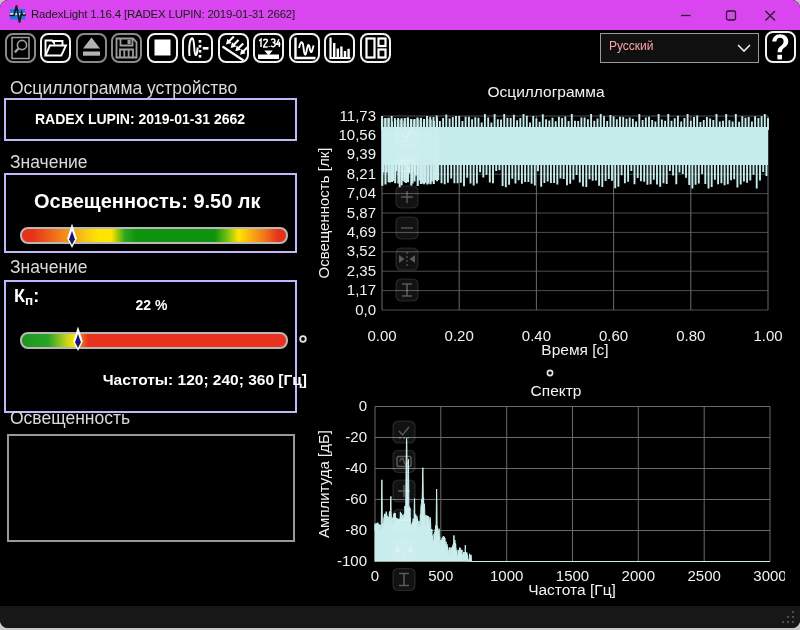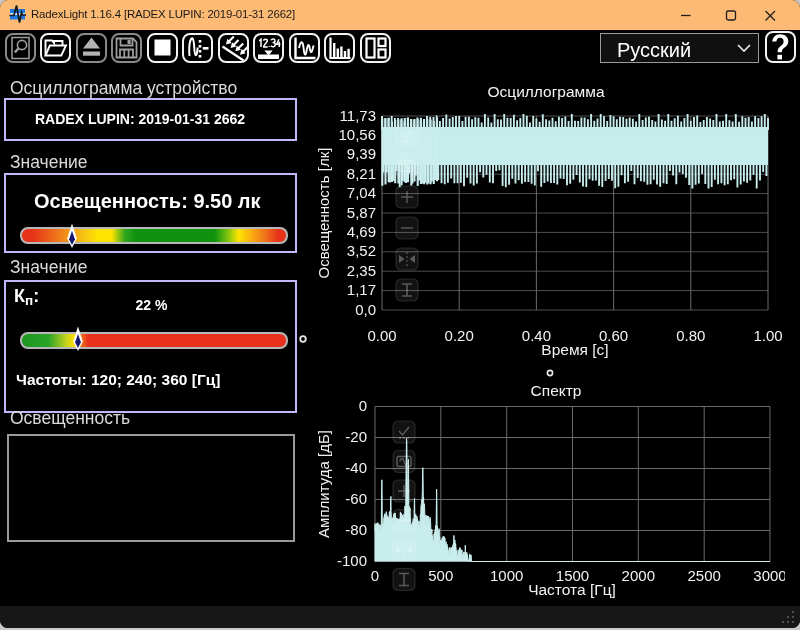--- a/index.html
+++ b/index.html
@@ -1,21 +1,21 @@
 <!DOCTYPE html>
 <html><head><meta charset="utf-8"><style>
 html,body{margin:0;padding:0;width:800px;height:630px;background:#c9c9c9;overflow:hidden}
 body{font-family:"Liberation Sans",sans-serif;position:relative}
 .win{position:absolute;left:0;top:0;width:800px;height:628px;background:#000;border-radius:8px;overflow:hidden}
-.tb{position:absolute;left:0;top:0;width:800px;height:30px;background:#fdba74}
+.tb{position:absolute;left:0;top:0;width:800px;height:30px;background:#d946ef}
 .title{position:absolute;left:31px;top:8px;font-size:11.5px;color:#1b1b1b;letter-spacing:-0.2px}
 .btn{position:absolute;top:33px;width:31px;height:30px;border:2px solid #f2f2f2;border-radius:8px;box-sizing:border-box}
 .btn.dim{border-color:#8a8a8a}
 .combo{position:absolute;left:600px;top:33px;width:159px;height:30px;border:1px solid #9a9a9a;background:#101010;box-sizing:border-box}
-.combo span{position:absolute;left:16px;top:5px;font-size:20px;color:#ffffff}
+.combo span{position:absolute;left:8px;top:5px;font-size:12px;color:#fca5a5}
 .help{position:absolute;left:765px;top:31px;width:31px;height:32px;border:2px solid #f2f2f2;border-radius:8px;box-sizing:border-box}
 .lbl{position:absolute;left:10px;font-size:17.5px;color:#d9d9d9}
 .box{position:absolute;left:4px;width:293px;border:2px solid #c4b5fd;box-sizing:border-box}
 .bw{color:#fff;font-weight:bold;position:absolute}
 .statusbar{position:absolute;left:0;top:606px;width:800px;height:22px;background:#171717}
 svg text{font-family:"Liberation Sans",sans-serif}
 </style></head><body>
 <div class="win">
   <div class="tb">
     <svg style="position:absolute;left:9px;top:3px" width="20" height="22" viewBox="0 0 20 22">
@@ -153,21 +153,21 @@
   </div>
   <div class="lbl" style="top:257px">Значение</div>
   <div class="box" style="top:280px;height:133px">
     <div class="bw" style="left:8px;top:4px;font-size:18px">К<span style="font-size:13.5px;vertical-align:-3px">п</span>:</div>
     <div class="bw" style="left:0;width:291px;text-align:center;top:15px;font-size:14px">22 %</div>
     <div style="position:absolute;left:14px;top:50px;width:268px;height:17px;border:2px solid #b8b8b8;border-radius:8px;box-sizing:border-box;background:linear-gradient(to right,#1e961e 0%,#28a428 10%,#c8d41e 17%,#ffe000 20%,#f07d1e 22%,#e8321e 25%,#e8321e 100%)"></div>
 <svg style="position:absolute;left:61px;top:42px" width="22" height="30" viewBox="0 0 22 30">
         <path d="M11 2.5 L15.8 17.5 L11 27 L6.2 17.5 Z" fill="#fff"></path>
         <path d="M11 10 L13.9 18.2 L11 24 L8.1 18.2 Z" fill="#16166e"></path>
       </svg>
-    <div class="bw" style="left:10px;width:291px;text-align:left;top:89px;font-size:15.5px">Частоты: 120; 240; 360 [Гц]</div>
+    <div class="bw" style="left:10px;width:291px;text-align:right;top:89px;font-size:15.5px">Частоты: 120; 240; 360 [Гц]</div>
   </div>
   <div class="lbl" style="top:408px">Освещенность</div>
   <div class="box" style="left:7px;top:434px;width:288px;height:108px;border-color:#9a9a9a"></div>
 
   <svg style="position:absolute;left:315px;top:78px" width="470" height="292" viewBox="0 0 470 292">
 <text x="231" y="19" font-size="15.5" fill="#f4f4f4" text-anchor="middle">Осциллограмма</text>
 <text x="14" y="135" font-size="15" fill="#f2f2f2" text-anchor="middle" transform="rotate(-90 14 135)">Освещенность [лк]</text>
 <line x1="67" y1="38.0" x2="453" y2="38.0" stroke="#4f4f4f" stroke-width="1"></line>
       <line x1="67" y1="57.4" x2="453" y2="57.4" stroke="#4f4f4f" stroke-width="1"></line>
       <line x1="67" y1="76.8" x2="453" y2="76.8" stroke="#4f4f4f" stroke-width="1"></line>

